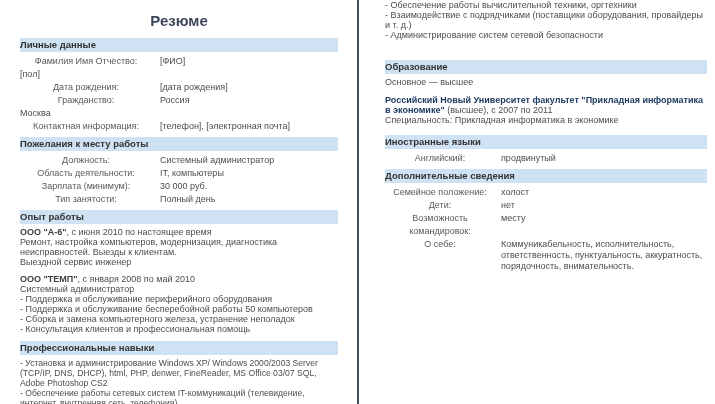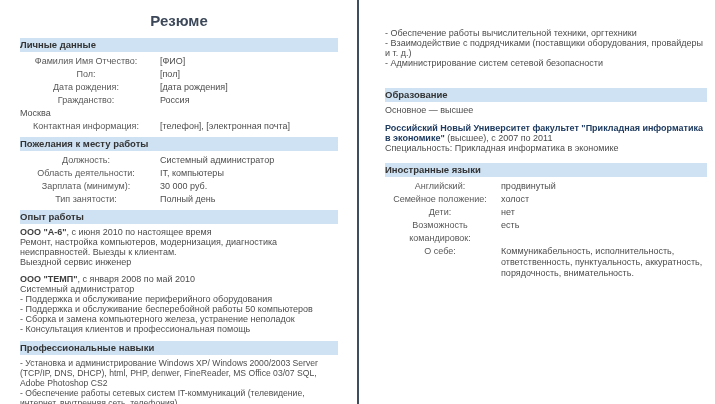--- a/index.html
+++ b/index.html
@@ -2,21 +2,21 @@
 <html style="--bar-bg: #cfe2f3; --bar-text: #333333; --divider: #3e4d60; --text: #595959; --title-color: #3c4859; --accent: #1f3c61;"><head>
 <meta charset="utf-8">
 <style>
   * { margin:0; padding:0; box-sizing:border-box; }
   html,body { background:#ffffff; }
   body { width:715px; height:404px; font-family:"Liberation Sans", sans-serif; overflow:hidden; }
   .page { position:relative; width:633px; height:404px; background:#ffffff; }
   .divider { position:absolute; left:357px; top:0; width:2px; height:404px;
              background:var(--divider, #3e4d60); }
   .col-left  { position:absolute; left:20px;  top:12px; width:318px; }
-  .col-right { position:absolute; left:385px; top:28px; width:322px; }
+  .col-right { position:absolute; left:385px; top:0; width:322px; }
   .doc-title { text-align:center; font-size:15px; font-weight:bold;
                color:var(--title-color, #3c4859); line-height:18px; margin-bottom:6px; }
   .bar { background:var(--bar-bg, #cfe2f3); color:var(--bar-text, #333333);
          text-align:left; font-weight:bold; font-size:9.5px; line-height:10px;
          padding:2px 0; margin:4px 0 3px 0; }
   .col-left .bar.first { margin-top:8px; }
   .col-right .bar.first { margin-top:20px; }
   .kv { display:flex; font-size:9px; line-height:13px; color:var(--text, #595959); }
   .kv .k { flex:none; width:140px; text-align:center; padding-right:8px; }
   .kv .v { color:#4d4d4d; }
@@ -36,21 +36,20 @@
 
   <div class="col-left">
     <div class="doc-title">Резюме</div>
 
     <div class="bar first">Личные данные</div>
     <div class="kv">
       <div class="k">Фамилия Имя Отчество:</div>
       <div class="v">[ФИО]</div>
     </div>
     <div class="kv">
-      <div class="k">Пол:</div>
       <div class="v">[пол]</div>
     </div>
     <div class="kv">
       <div class="k">Дата рождения:</div>
       <div class="v">[дата рождения]</div>
     </div>
     <div class="kv">
       <div class="k">Гражданство:</div>
       <div class="v">Россия</div>
     </div>
@@ -111,30 +110,31 @@
     <div class="text"><span class="uni">Российский Новый Университет факультет "Прикладная информатика в экономике"</span><span> (высшее), с 2007 по 2011</span></div>
     <div class="text">Специальность: Прикладная информатика в экономике</div>
     <div class="gap6"></div>
 
     <div class="bar">Иностранные языки</div>
     <div class="kv">
       <div class="k">Английский:</div>
       <div class="v">продвинутый</div>
     </div>
 
+    <div class="bar">Дополнительные сведения</div>
     <div class="kv">
       <div class="k">Семейное положение:</div>
       <div class="v">холост</div>
     </div>
     <div class="kv">
       <div class="k">Дети:</div>
       <div class="v">нет</div>
     </div>
     <div class="kv">
       <div class="k">Возможность командировок:</div>
-      <div class="v">есть</div>
+      <div class="v">месту</div>
     </div>
     <div class="kv">
       <div class="k">О себе:</div>
       <div class="v" style="line-height:11px; padding-top:1px;">Коммуникабельность, исполнительность, ответственность, пунктуальность, аккуратность, порядочность, внимательность.</div>
     </div>
   </div>
 </div>
 
 </body></html>

